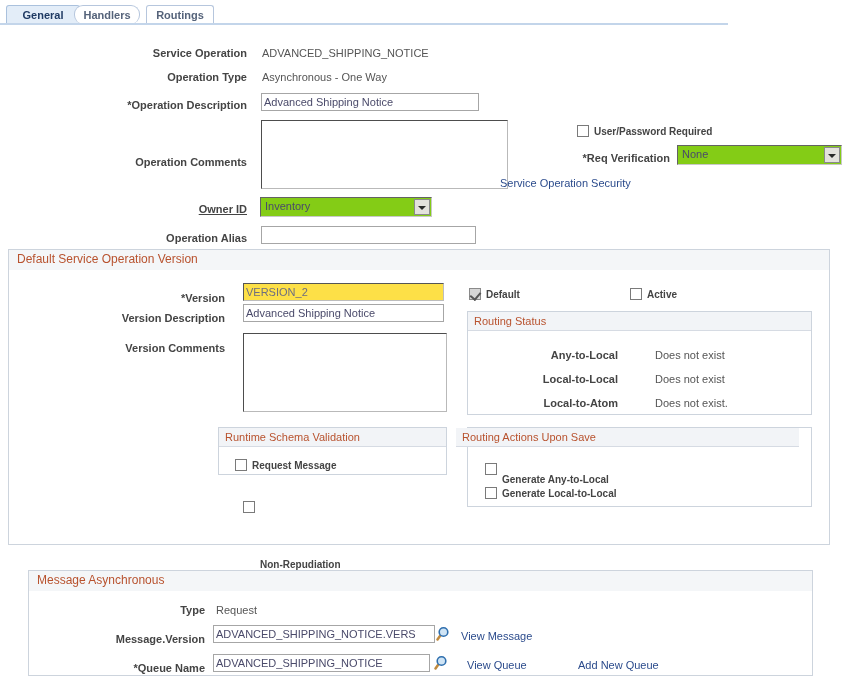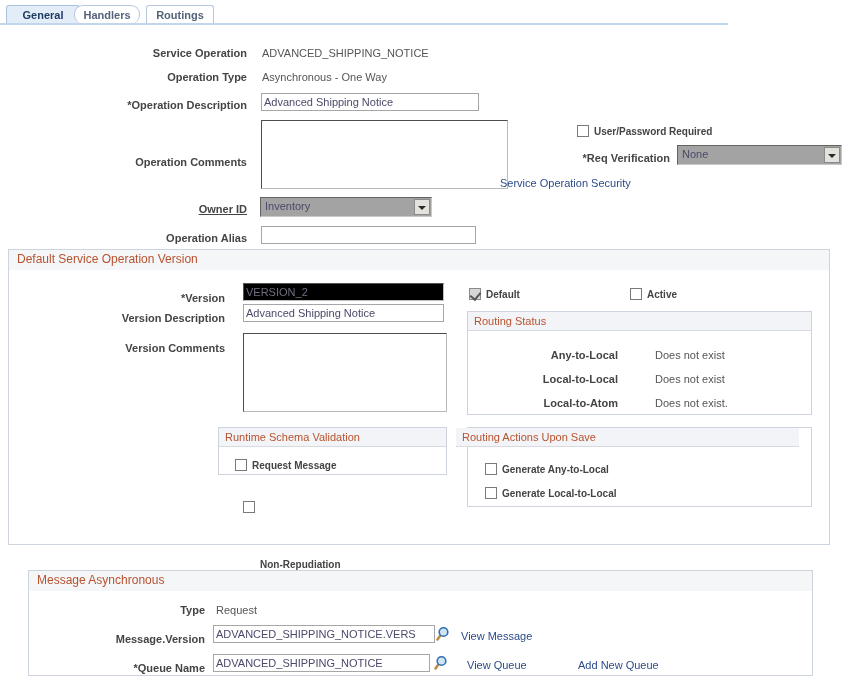--- a/index.html
+++ b/index.html
@@ -90,21 +90,21 @@
     background: #ffffff;
     font-family: "Liberation Sans", sans-serif;
     font-size: 11px;
     color: #4a4a6a;
     padding: 1px 2px;
     height: 18px;
     line-height: 15px;
     outline: none;
   }
   .inp.ro {
-    background: #000000;
+    background: #fde047;
     color: #6e6e80;
     border-top: 1px solid #555555;
     border-left: 1px solid #555555;
     border-right: 1px solid #bdbdbd;
     border-bottom: 1px solid #bdbdbd;
   }
   .ta {
     position: absolute;
     box-sizing: border-box;
     background: #ffffff;
@@ -122,21 +122,21 @@
 
   
   .sel {
     position: absolute;
     box-sizing: border-box;
     height: 20px;
     border-top: 1px solid #636363;
     border-left: 1px solid #636363;
     border-right: 1px solid #c8c8c8;
     border-bottom: 1px solid #c8c8c8;
-    background: #a3a3a3;
+    background: #84cc16;
     cursor: pointer;
   }
   .sel .sel-txt {
     position: absolute;
     left: 4px; top: 2px;
     font-size: 11px;
     color: #4a4a6a;
     white-space: nowrap;
   }
   .sel .sel-btn {
@@ -305,21 +305,21 @@
 <div class="grphdr" style="left:219px; top:428px; width:227px;">Runtime Schema Validation</div>
 <div class="cb" style="left:235px; top:459px;"></div>
 <div class="cbl" style="left:252px; top:459px;">Request Message</div>
 
 <div class="cb" style="left:243px; top:501px;"></div>
 <div class="cbl" style="left:260px; top:522px;margin-top:36px;">Non-Repudiation</div>
 
 <div class="grpbox" style="left:467px; top:427px; width:345px; height:80px;"></div>
 <div class="grphdr" style="left:456px; top:428px; width:343px;">Routing Actions Upon Save</div>
 <div class="cb" style="left:485px; top:463px;"></div>
-<div class="cbl" style="left:502px; top:463px;">Generate Any-to-Local</div>
+<div class="cbl" style="left:502px; top:473px;">Generate Any-to-Local</div>
 <div class="cb" style="left:485px; top:487px;"></div>
 <div class="cbl" style="left:502px; top:487px;">Generate Local-to-Local</div>
 
 <div class="panel" style="left:28px; top:570px; width:785px; height:106px;"></div>
 <div class="panel-hdr" style="left:29px; top:571px; width:783px;">Message Asynchronous</div>
 
 <div class="lbl" style="left:60px; top:603px; width:145px;">Type</div>
 <div class="val" style="left:216px; top:603px;">Request</div>
 
 <div class="lbl" style="left:60px; top:632px; width:145px;">Message.Version</div>

